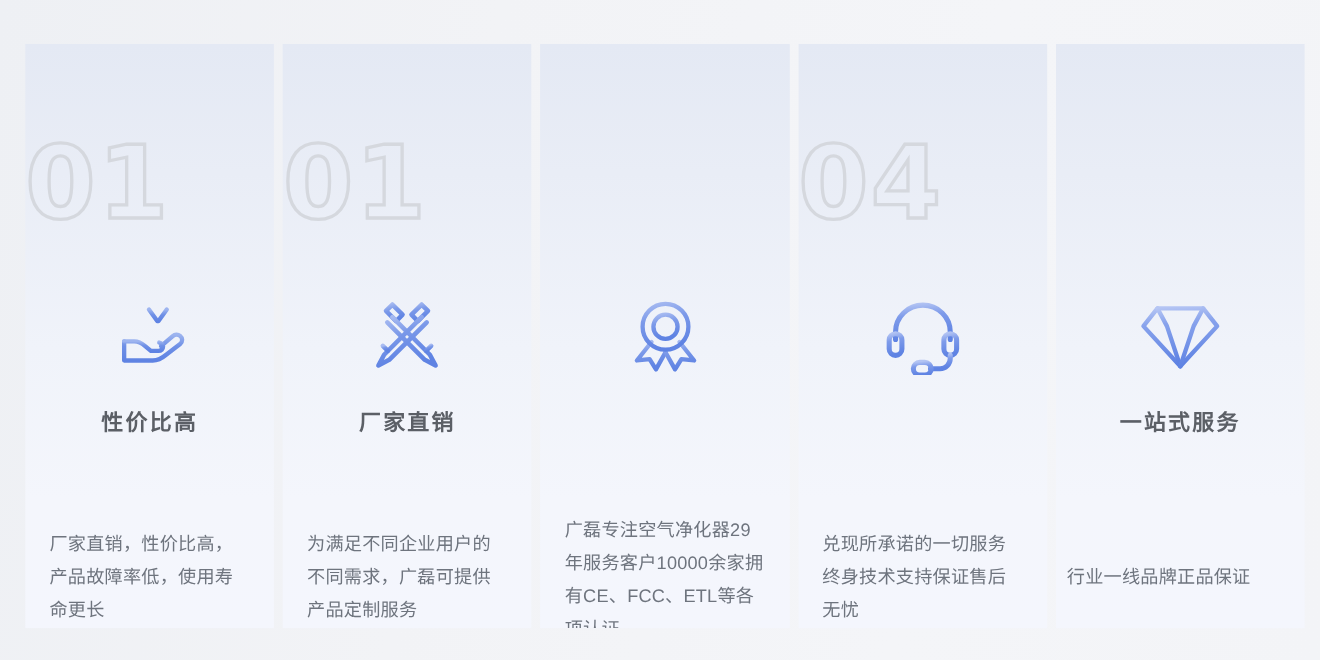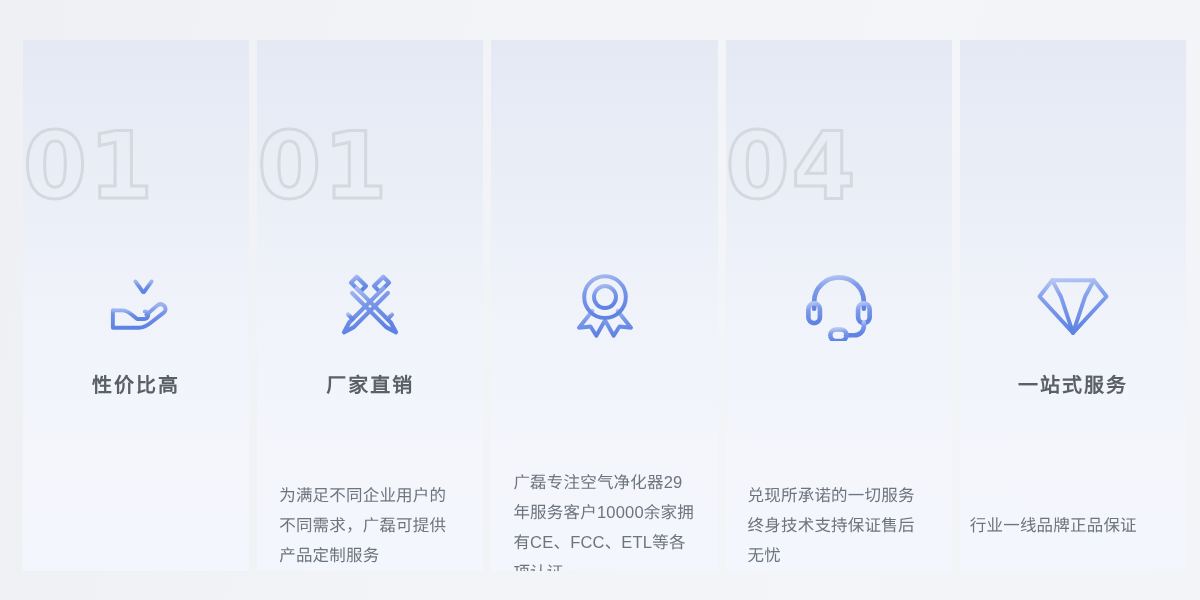--- a/index.html
+++ b/index.html
@@ -151,20 +151,21 @@
 
             <path d="M12 37.5 L12 52.5 L34.5 52.5 C39 52.5 42 50.5 45 48 L56 39.5
                      C58.2 37.8 58 34.8 56 33.2 C54.2 31.8 51.8 32 50.2 33.4 L41 41.2"></path>
             <path d="M12 37.5 L20 37.5 C24 37.5 26.5 39.5 28.5 41.2 L33 45 L39 45
                      C41.2 45 42.6 43.4 42.6 41.6 C42.6 40 41.4 38.6 39.6 38.4"></path>
           </g>
         </svg>
       </div>
 
       <div class="card-title">性价比高</div>
+      <div class="card-desc">厂家直销，性价比高，产品故障率低，使用寿命更长</div>
     </div>
 
     <div class="card">
       <div class="card-number">01</div>
 
       <div class="card-icon">
         <svg viewBox="0 0 64 64" fill="none" xmlns="http://www.w3.org/2000/svg" aria-hidden="true">
           <defs>
             <linearGradient id="g2" x1="0" y1="0" x2="0.3" y2="1">
               <stop offset="0" stop-color="#a9bcf1"></stop>

